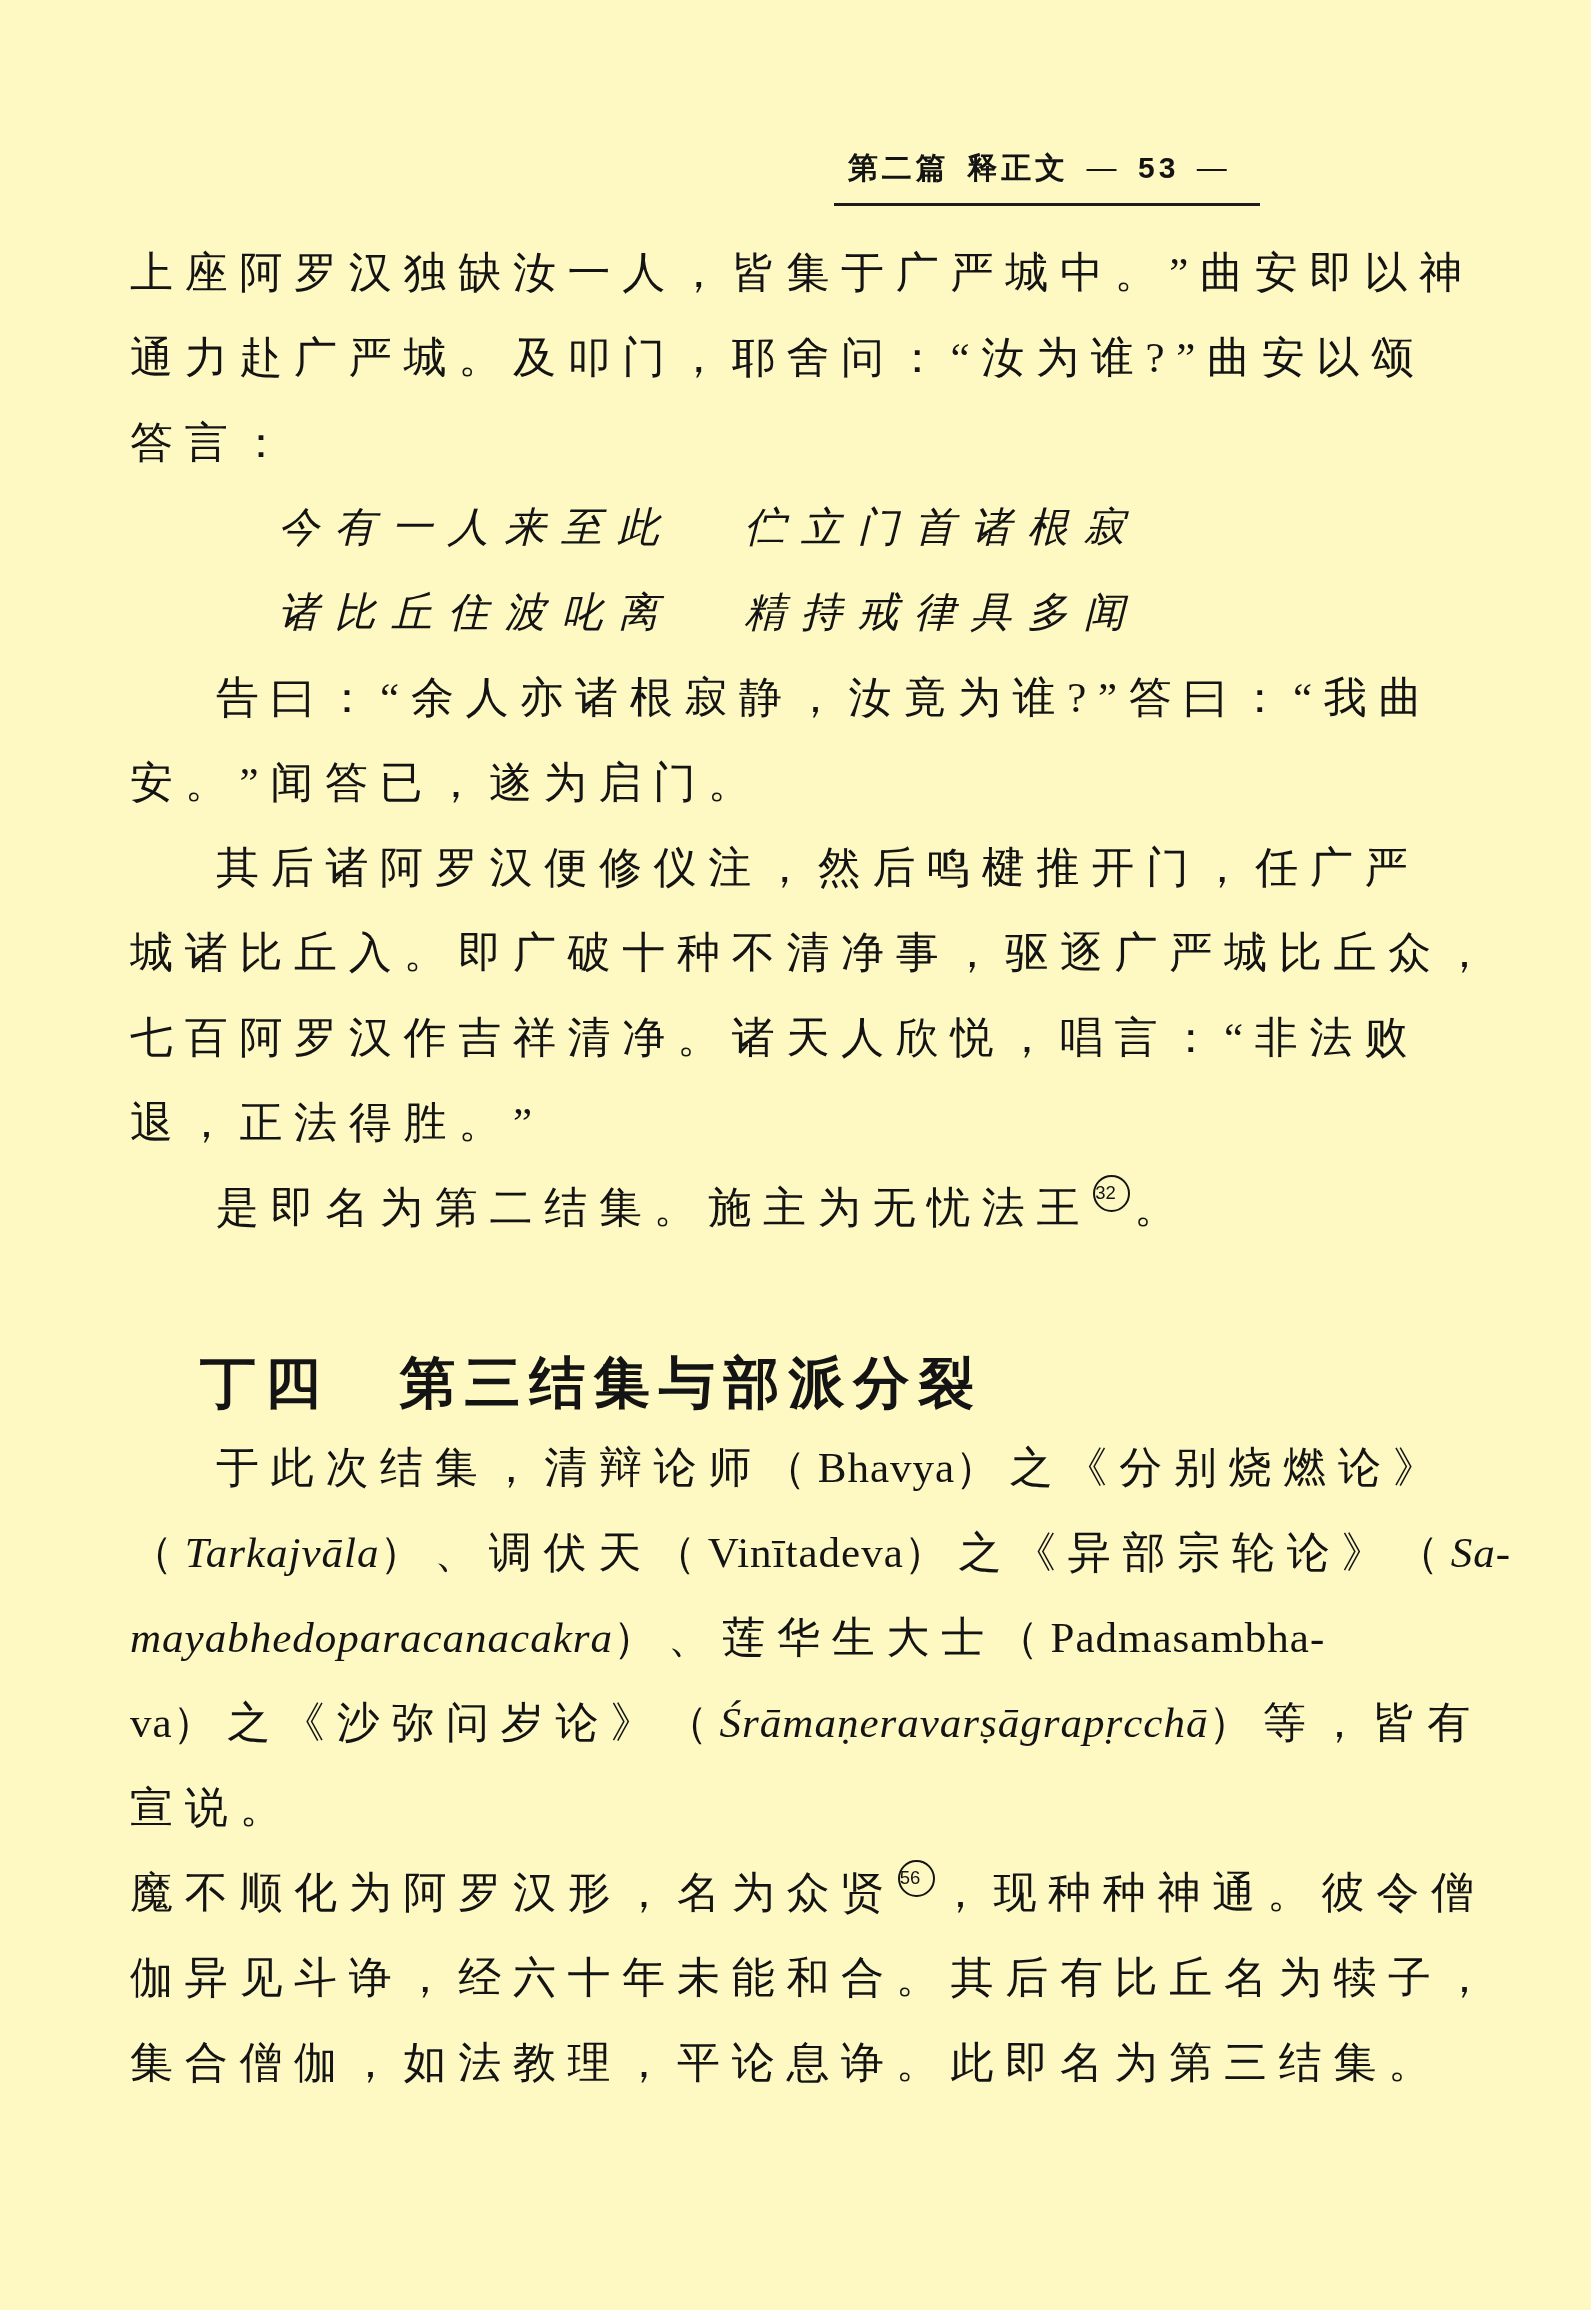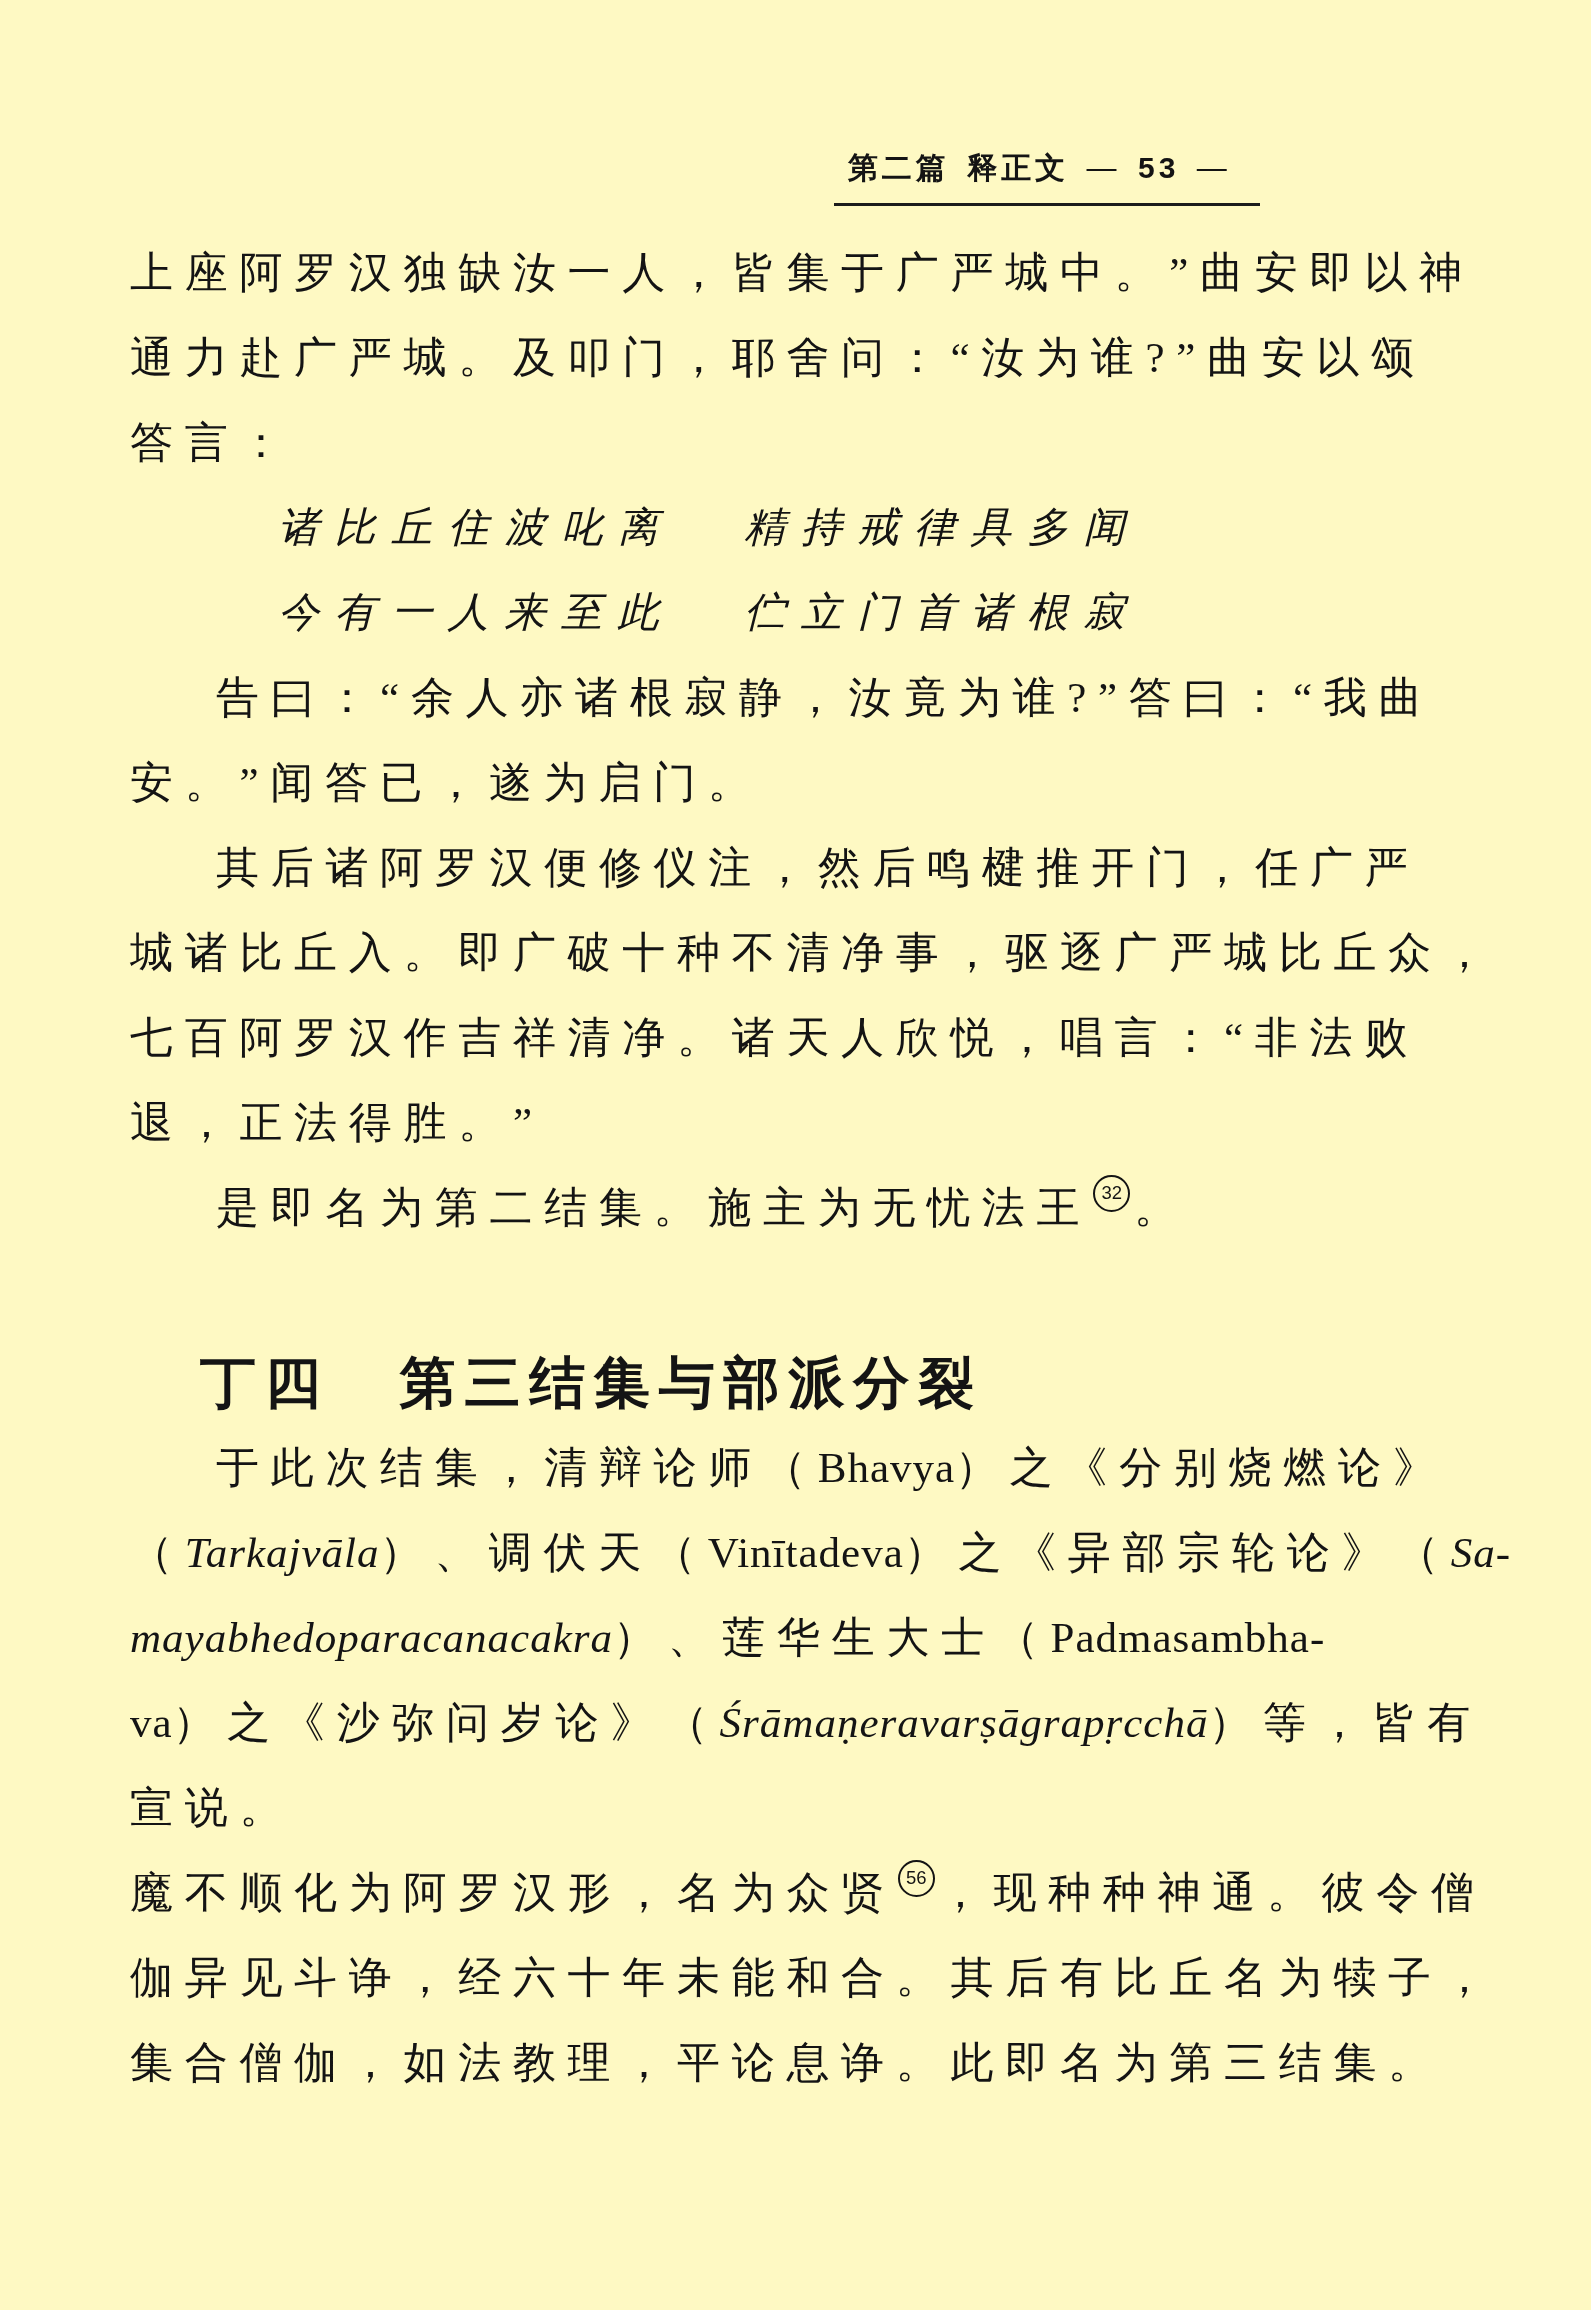--- a/index.html
+++ b/index.html
@@ -62,40 +62,40 @@
   .seg-sup {
     display: inline-block;
     box-sizing: border-box;
     font-size: 18.5px;
     font-style: normal;
     width: 37px;
     height: 37px;
     line-height: 32px;
     border: 2.9px solid #141414;
     border-radius: 50%;
-    text-align: center;
+    text-align: left;
     letter-spacing: 0;
     vertical-align: 23.4px;
     margin: 0 3.9px 0 2px;
     font-family: "Liberation Sans", "DejaVu Sans", sans-serif;
   }
 </style>
 </head>
 <body>
 
 <div class="page">
   <div class="page-header">
     <span>第二篇</span><span class="hdr-sep"></span><span>释正文</span><span class="dash">—</span><span>53</span><span class="dash">—</span>
   </div>
   <div class="content" id="content">
       <div class="line body"><span class="seg-normal">上座阿罗汉独缺汝一人，皆集于广严城中。”曲安即以神</span></div>
       <div class="line body"><span class="seg-normal">通力赴广严城。及叩门，耶舍问：“汝为谁?”曲安以颂</span></div>
       <div class="line body"><span class="seg-normal">答言：</span></div>
+      <div class="line verse"><span class="seg-normal">今有一人来至此</span><span class="seg-gap">伫立门首诸根寂</span></div>
       <div class="line verse"><span class="seg-normal">诸比丘住波叱离</span><span class="seg-gap">精持戒律具多闻</span></div>
-      <div class="line verse"><span class="seg-normal">今有一人来至此</span><span class="seg-gap">伫立门首诸根寂</span></div>
       <div class="line body indent"><span class="seg-normal">告曰：“余人亦诸根寂静，汝竟为谁?”答曰：“我曲</span></div>
       <div class="line body"><span class="seg-normal">安。”闻答已，遂为启门。</span></div>
       <div class="line body indent"><span class="seg-normal">其后诸阿罗汉便修仪注，然后鸣楗推开门，任广严</span></div>
       <div class="line body"><span class="seg-normal">城诸比丘入。即广破十种不清净事，驱逐广严城比丘众，</span></div>
       <div class="line body"><span class="seg-normal">七百阿罗汉作吉祥清净。诸天人欣悦，唱言：“非法败</span></div>
       <div class="line body"><span class="seg-normal">退，正法得胜。”</span></div>
       <div class="line body indent"><span class="seg-normal">是即名为第二结集。施主为无忧法王</span><span class="seg-sup">32</span><span class="seg-normal">。</span></div>
       <div class="line heading"><span class="seg-normal">丁四</span><span class="seg-gap">第三结集与部派分裂</span></div>
       <div class="line body indent"><span class="seg-normal">于此次结集，清辩论师（</span><span class="seg-latin">Bhavya</span><span class="seg-normal">）之《分别烧燃论》</span></div>
       <div class="line body"><span class="seg-normal">（</span><span class="seg-italic">Tarkajvāla</span><span class="seg-normal">）、调伏天（</span><span class="seg-latin">Vinītadeva</span><span class="seg-normal">）之《异部宗轮论》（</span><span class="seg-italic">Sa-</span></div>

